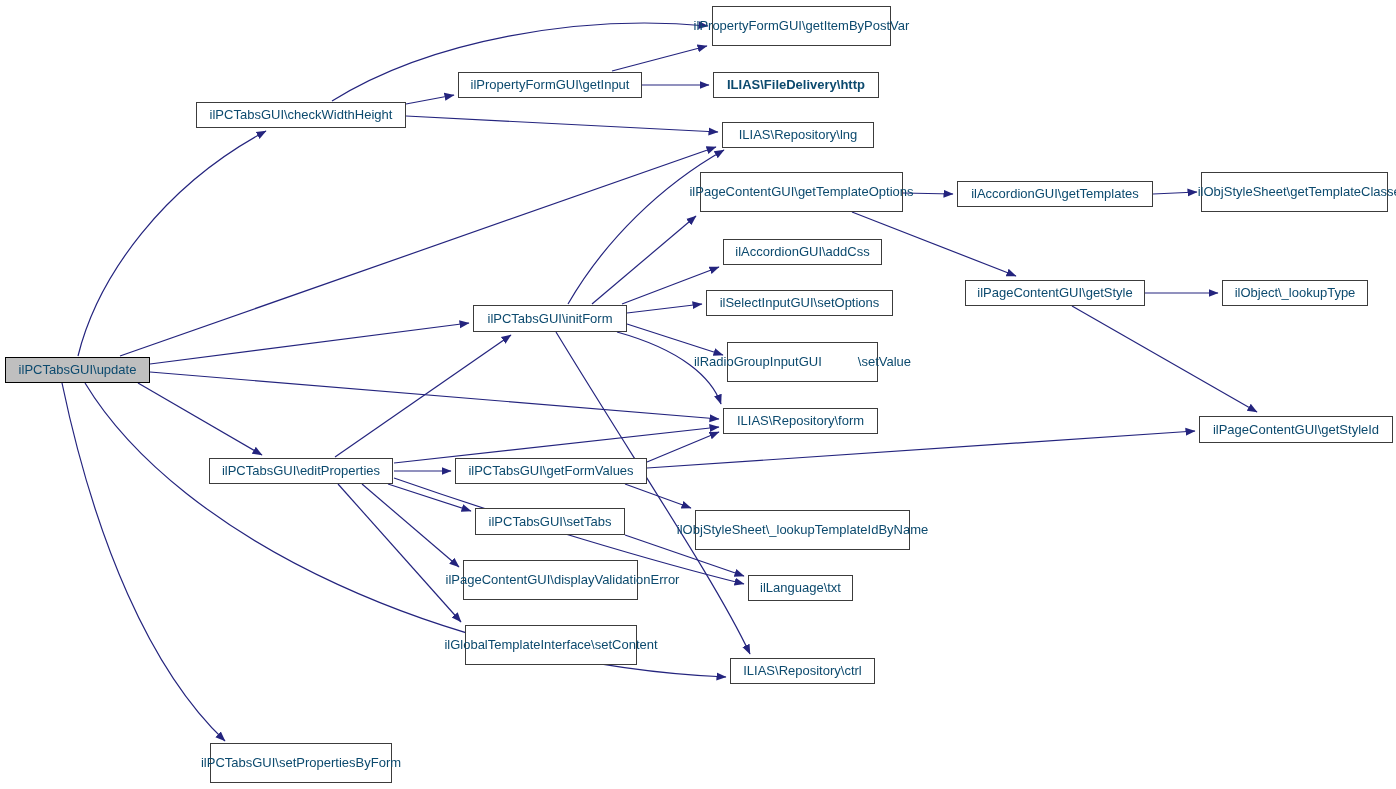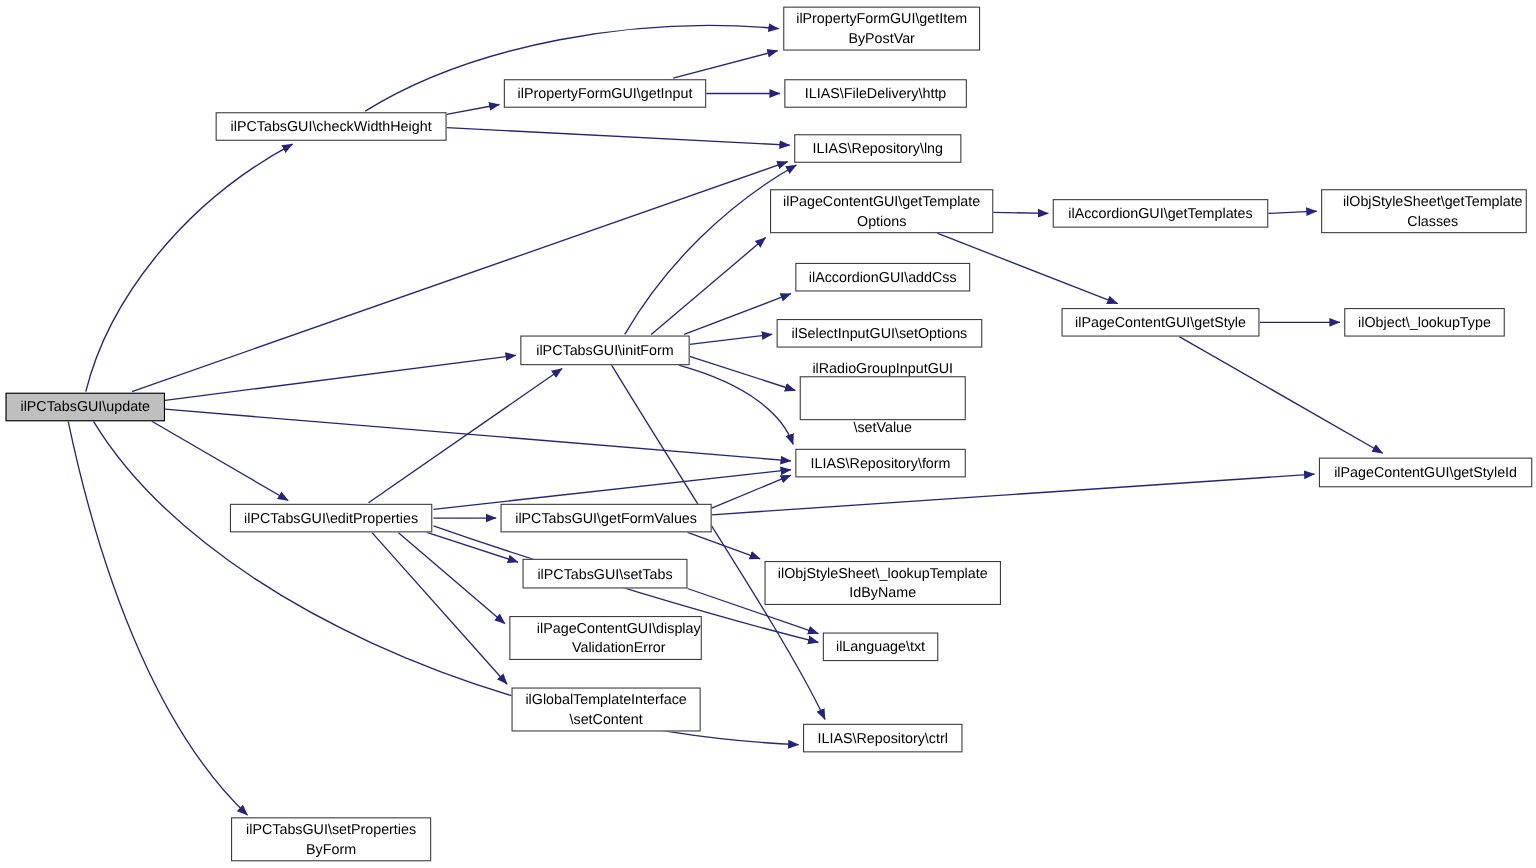--- a/index.html
+++ b/index.html
@@ -21,27 +21,27 @@
     top: 0;
     width: 1396px;
     height: 789px;
   }
   .node {
     position: absolute;
     box-sizing: border-box;
     background: #ffffff;
     border: 1px solid #3c3c3c;
     display: flex;
-    flex-direction: column;
+    flex-direction: row;
     align-items: center;
     justify-content: center;
     text-align: center;
     font-size: 13px;
     line-height: 1.35;
-    color: #000000;
+    color: #0c4a6e;
     white-space: nowrap;
     cursor: pointer;
   }
   .node.root {
     background: #bfbfbf;
     border: 1px solid #000000;
   }
   .node .line {
     pointer-events: none;
   }
@@ -99,21 +99,21 @@
       <div class="node" style="left: 196px; top: 102px; width: 210px; height: 26px;">
         <div class="line">ilPCTabsGUI\checkWidthHeight</div>
       </div>
       <div class="node" style="left: 458px; top: 72px; width: 184px; height: 26px;">
         <div class="line">ilPropertyFormGUI\getInput</div>
       </div>
       <div class="node" style="left: 712px; top: 6px; width: 179px; height: 40px;">
         <div class="line">ilPropertyFormGUI\getItem</div>
         <div class="line">ByPostVar</div>
       </div>
-      <div class="node" style="left: 713px; top: 72px; width: 166px; height: 26px;">
+      <div class="node" style="left: 713px; top: 72px; width: 166px; height: 26px; font-weight: bold;">
         <div class="line">ILIAS\FileDelivery\http</div>
       </div>
       <div class="node" style="left: 722px; top: 122px; width: 152px; height: 26px;">
         <div class="line">ILIAS\Repository\lng</div>
       </div>
       <div class="node" style="left: 700px; top: 172px; width: 203px; height: 40px;">
         <div class="line">ilPageContentGUI\getTemplate</div>
         <div class="line">Options</div>
       </div>
       <div class="node" style="left: 957px; top: 181px; width: 196px; height: 26px;">

